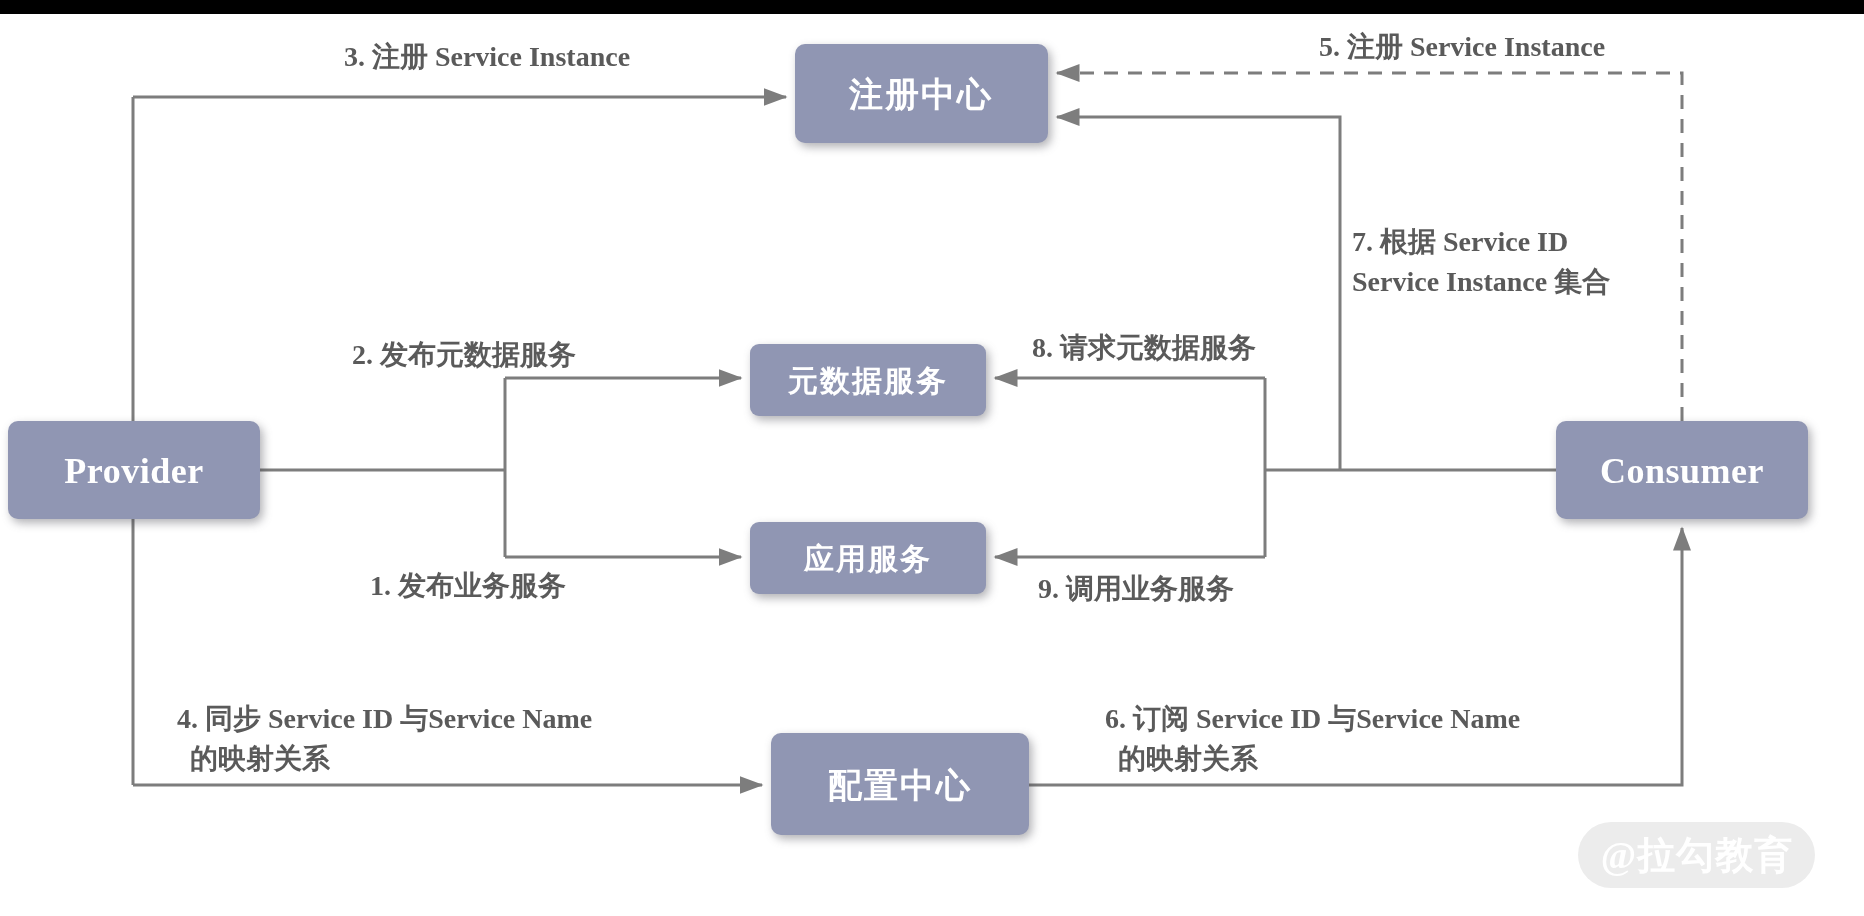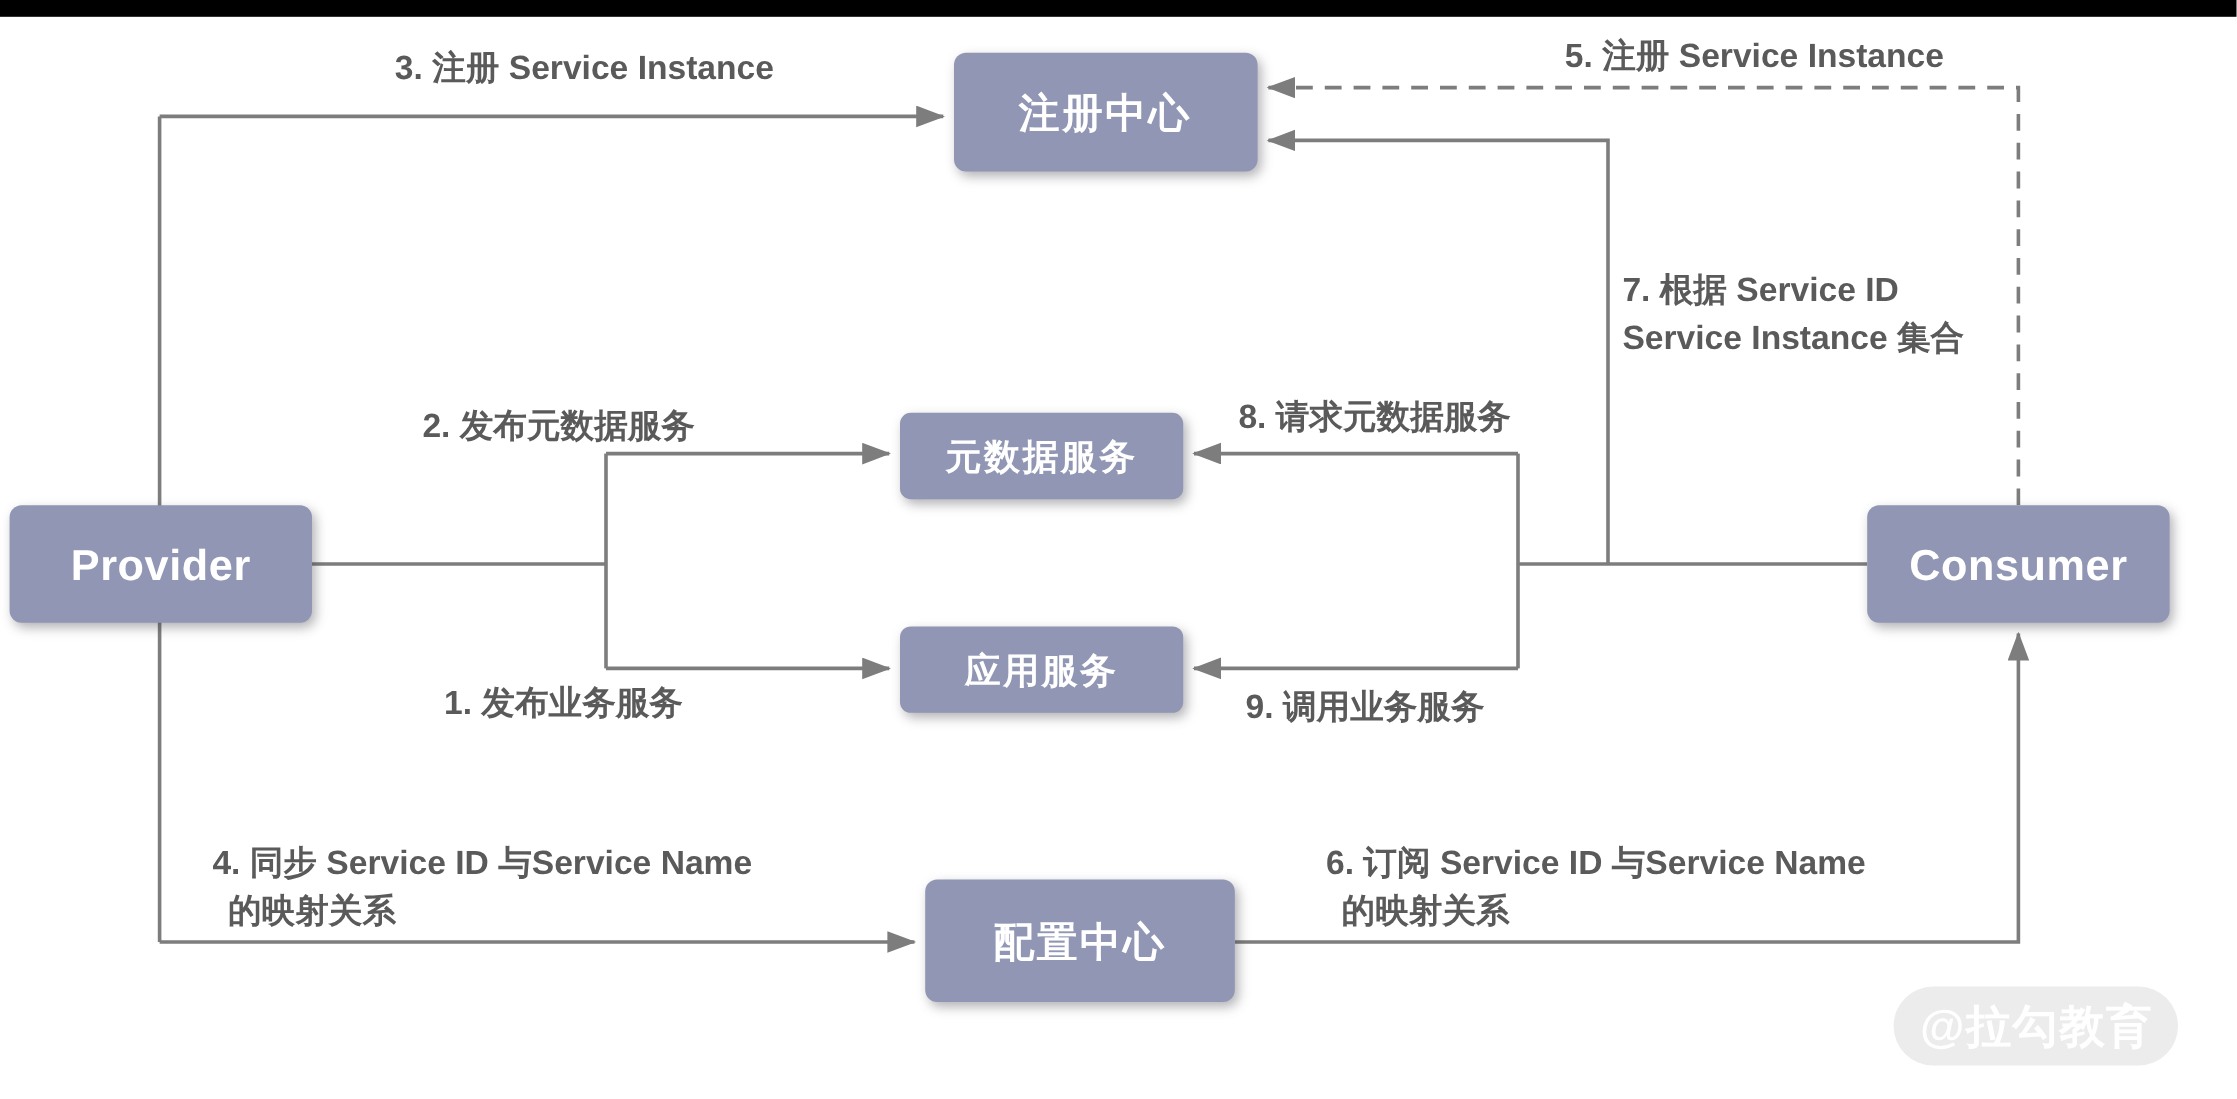--- a/index.html
+++ b/index.html
@@ -7,20 +7,21 @@
     padding: 0;
     background: #ffffff;
     font-family: "Liberation Sans", "DejaVu Sans", sans-serif;
   }
   #stage {
     position: relative;
     width: 1864px;
     height: 916px;
     background: #ffffff;
     overflow: hidden;
+    font-family: Liberation Serif, serif;
   }
   #topbar {
     position: absolute;
     left: 0; top: 0;
     width: 1864px; height: 14px;
     background: var(--topbar, #000);
   }
   svg { position: absolute; left: 0; top: 0; }
 
   .connector {

